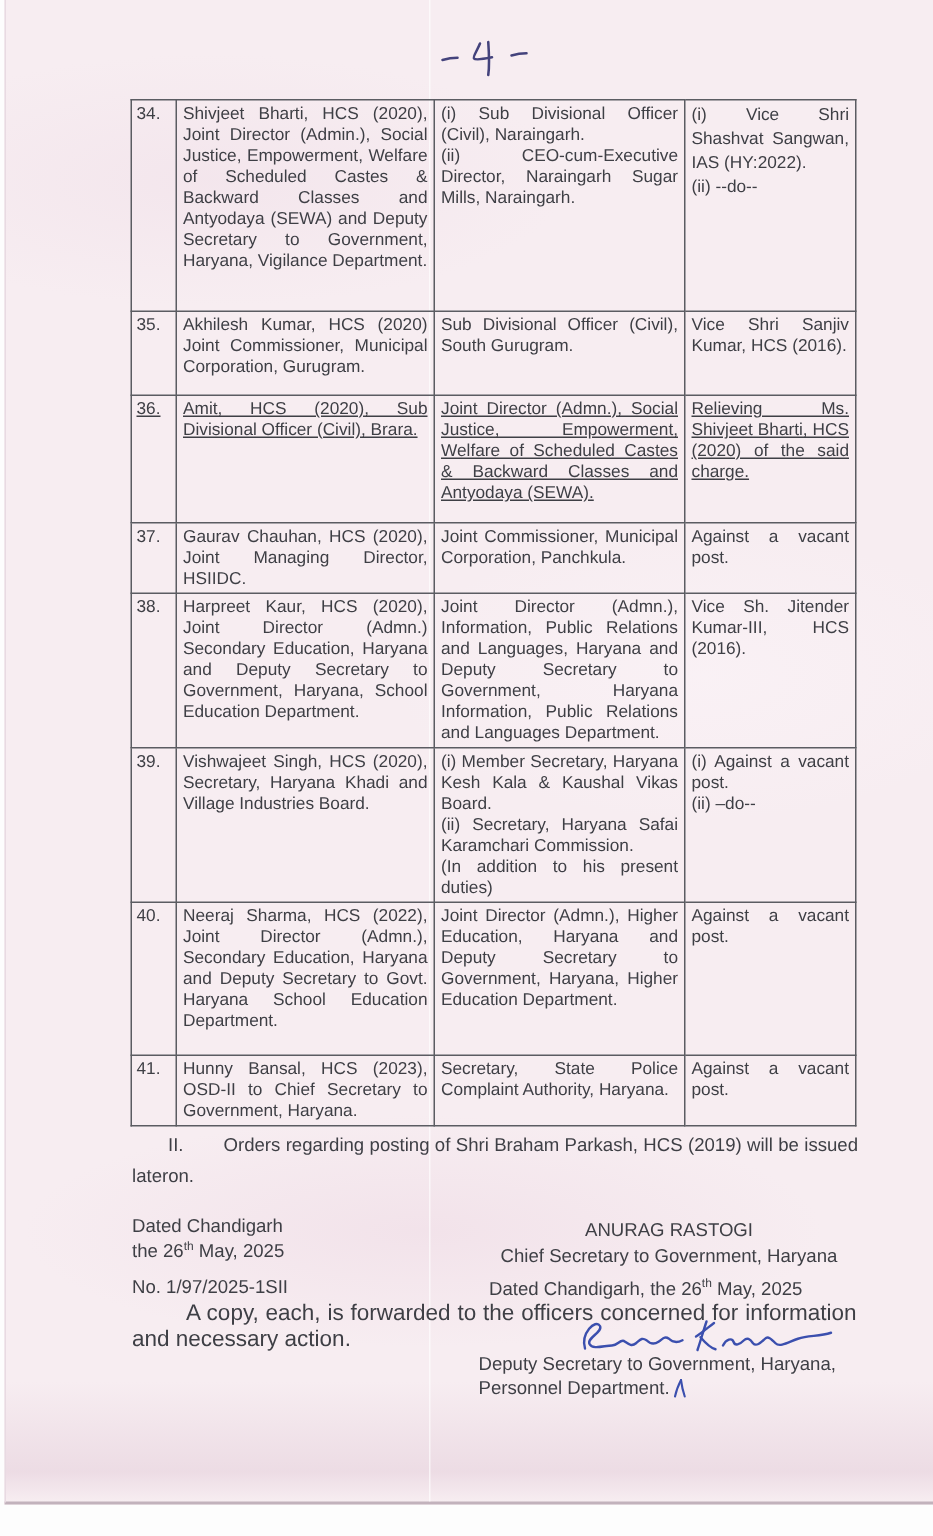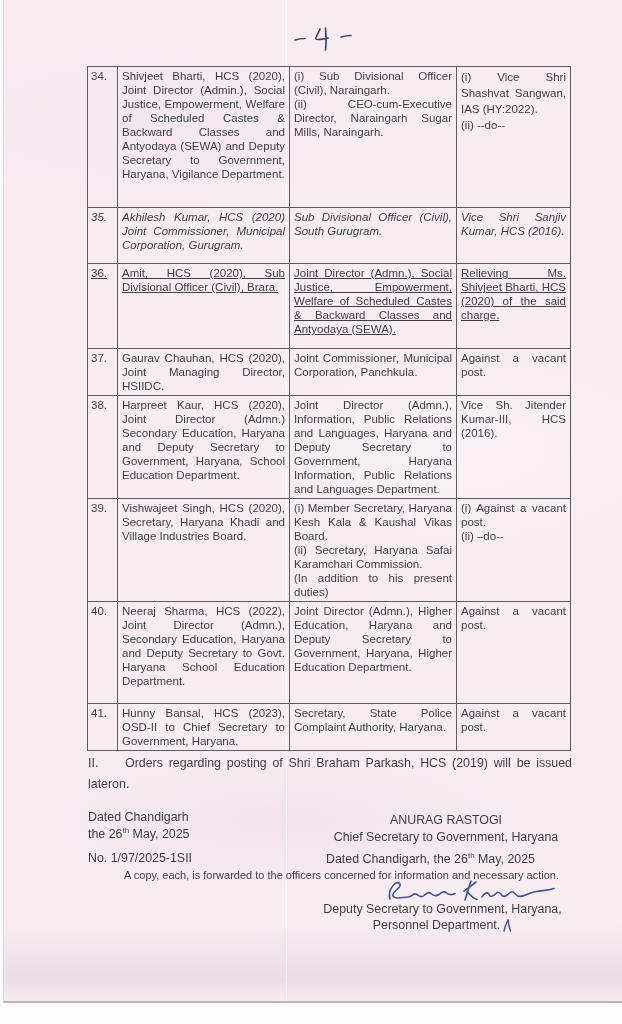--- a/index.html
+++ b/index.html
@@ -36,44 +36,44 @@
     border-collapse:collapse; table-layout:fixed;
     font-size:11.5px; line-height:14px; color:#3e3f45;
   }
   table.order td {
     border:1px solid #5b5c62; vertical-align:top;
     padding:2px 4px 2px 4px; overflow:hidden;
   }
   table.order td p { margin:0; text-align:justify; }
   table.order td.sno { padding-left:3px; }
   table.order td.sno p { text-align:left; }
-  tr.r34 { height:141px; } tr.r35 { height:56px;font-style:italic; } tr.r36 { height:85px;text-decoration:underline; }
+  tr.r34 { height:141px; } tr.r35 { height:56px; } tr.r36 { height:85px;text-decoration:underline; }
   tr.r37 { height:45px; }  tr.r38 { height:98px; } tr.r39 { height:98px; }
   tr.r40 { height:102px;margin-top:16px; } tr.r41 { height:46px; }
   td.lh16 { line-height:16px; }
   p.gap2 { margin-top:28px; }
   p.gap1 { margin-top:13px; }
 
   
   .para-ii {
     position:absolute; left:84px; top:753px; width:484px;
     font-size:12.4px; line-height:21px; text-align:justify;
   }
-  .ii-label { display:inline-block; width:37px; }
+  .ii-label { display:inline-block; width:37px;margin-left:24px; }
   .left-block { position:absolute; left:84px; top:809px; font-size:12.4px; line-height:17px; }
   .ref-no { margin-top:7px; }
   sup { font-size:8px; line-height:0; vertical-align:super;margin-top:44px; }
   .signatory { position:absolute; left:322px; top:812px; width:240px; text-align:center; font-size:12.4px; line-height:17px; }
   .signatory .sig-date { margin-top:5px; text-align:left; white-space:nowrap; }
   .copy-note {
     position:absolute; left:84px; top:867px; width:483px;
-    font-size:11px; line-height:17px; text-align:justify; text-indent:36px;
+    font-size:15px; line-height:17px; text-align:justify; text-indent:36px;
   }
   .signature { position:absolute; left:374px; top:872px; }
-  .forwarding { position:absolute; left:315px; top:902px; width:247px; text-align:center; font-size:12.4px; line-height:15.5px; }
+  .forwarding { position:absolute; left:315px; top:902px; width:247px; text-align:left; font-size:12.4px; line-height:15.5px; }
   .ink-mark { display:inline-block; vertical-align:-3px; margin-left:2px; }
 </style>
 </head>
 <body>
 
 <div class="stage">
   <div class="paper">
     <div class="crease"></div>
 
     <div class="pageno">

